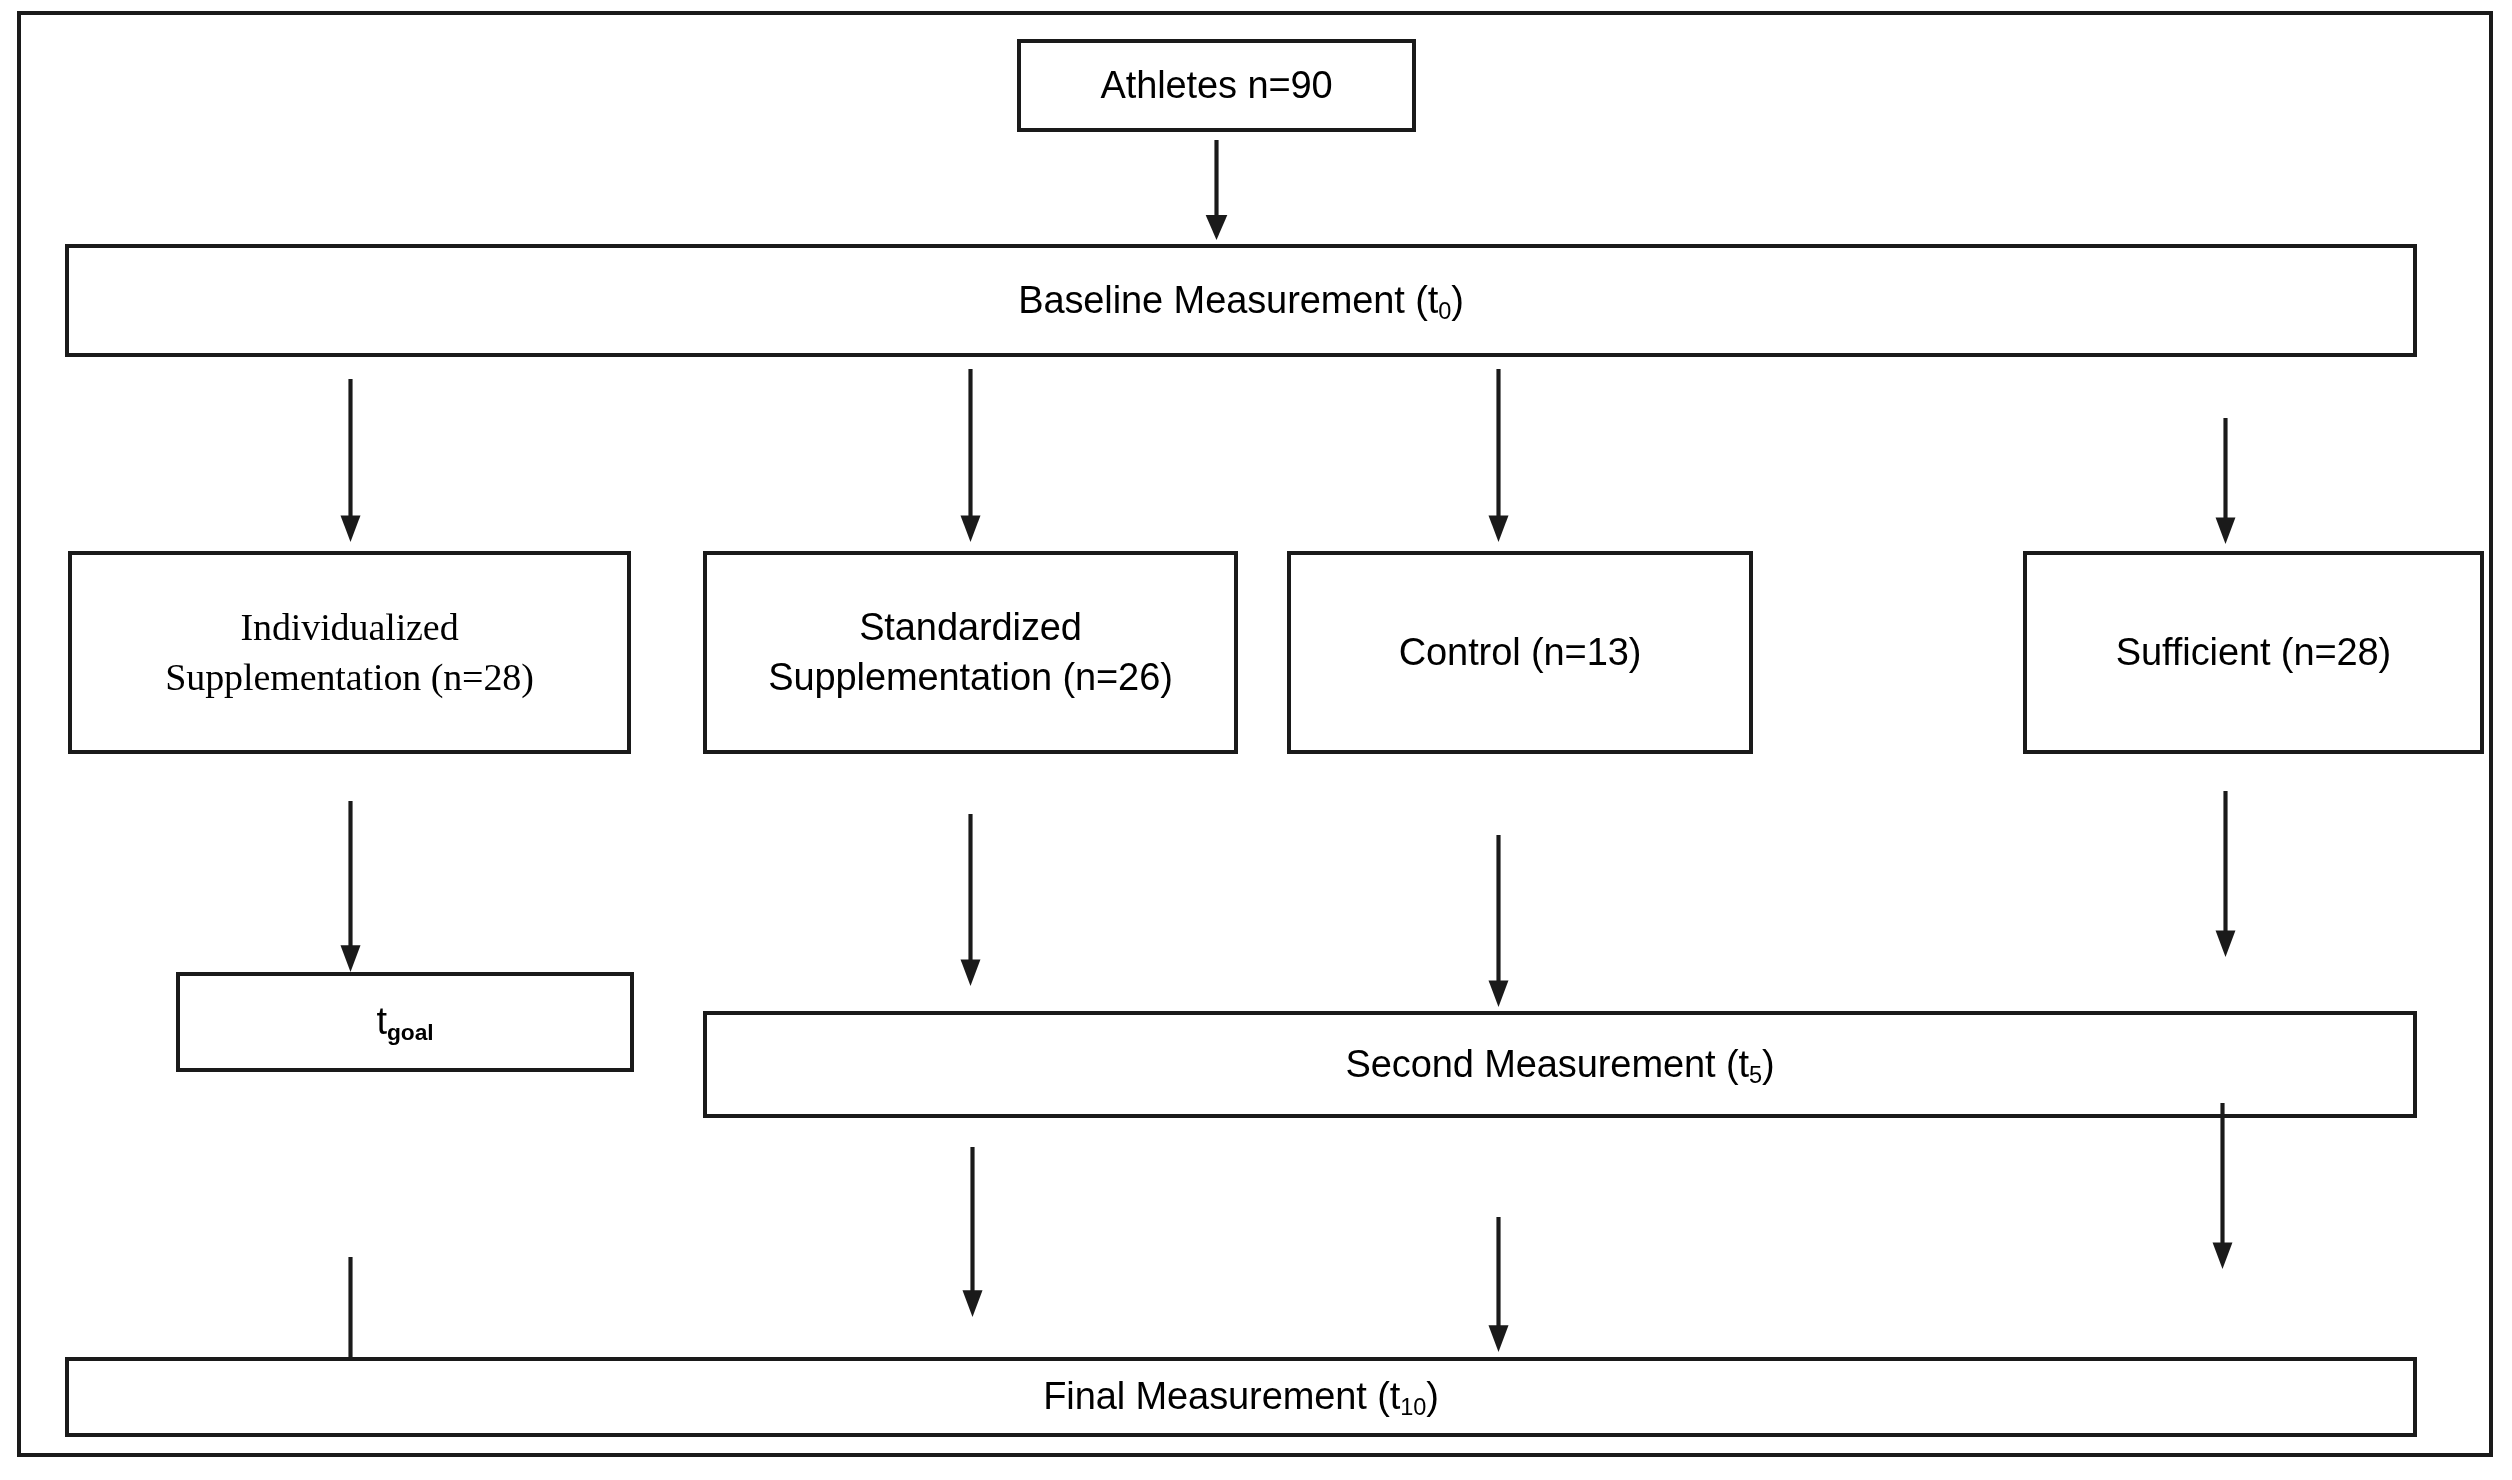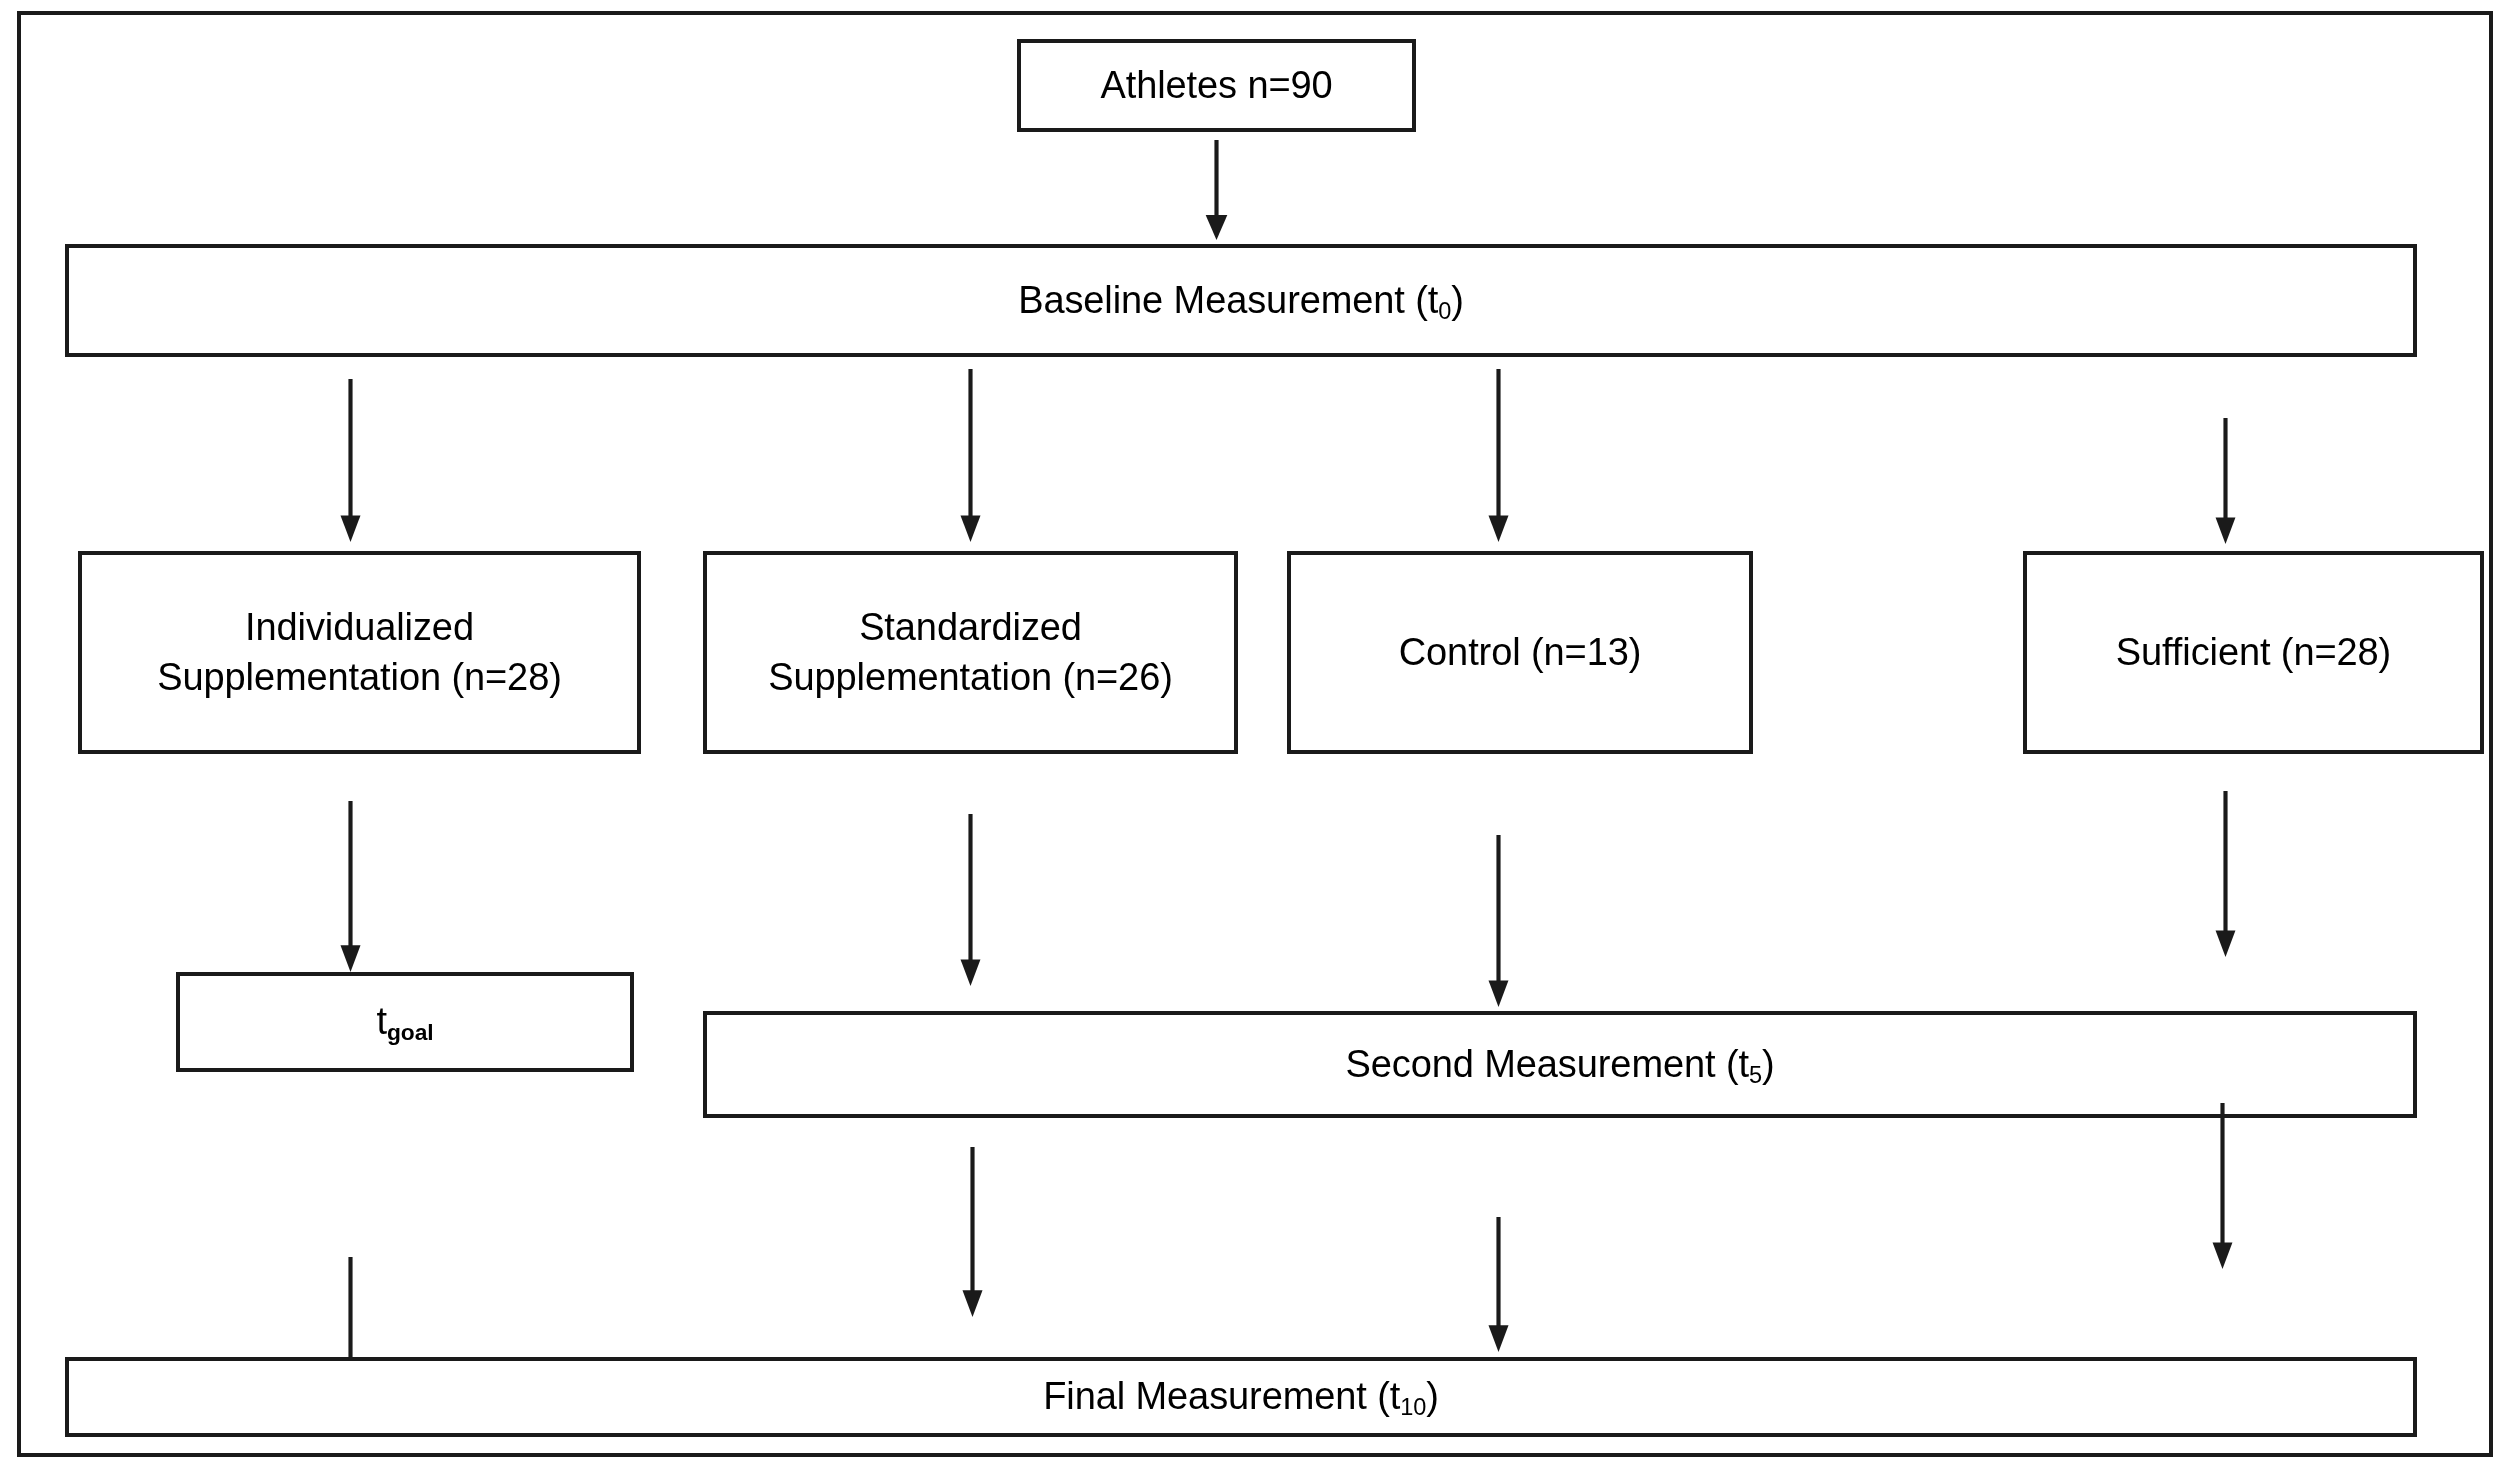--- a/index.html
+++ b/index.html
@@ -106,21 +106,21 @@
       <polygon points="15,208 3,176 27,176" fill="#1a1a1a"></polygon>
     </svg>
   </div>
   <div class="arrow" style="left:2213px; top:418px; width:25px; height:126px;">
     <svg width="25" height="126" viewBox="0 0 30 152">
       <line x1="15" y1="0" x2="15" y2="128" stroke="#1a1a1a" stroke-width="5"></line>
       <polygon points="15,152 3,120 27,120" fill="#1a1a1a"></polygon>
     </svg>
   </div>
 
-  <div class="node" style="left:78px; top:551px; width:563px; height:203px;">
+  <div class="node" style="left:68px; top:551px; width:563px; height:203px;font-family:Liberation Serif, serif;">
     <span class="label"><span>Individualized</span><br><span>Supplementation (n=28)</span></span>
   </div>
 
   <div class="node" style="left:703px; top:551px; width:535px; height:203px;">
     <span class="label"><span>Standardized</span><br><span>Supplementation (n=26)</span></span>
   </div>
 
   <div class="node" style="left:1287px; top:551px; width:466px; height:203px;">
     <span class="label">Control (n=13)</span>
   </div>

